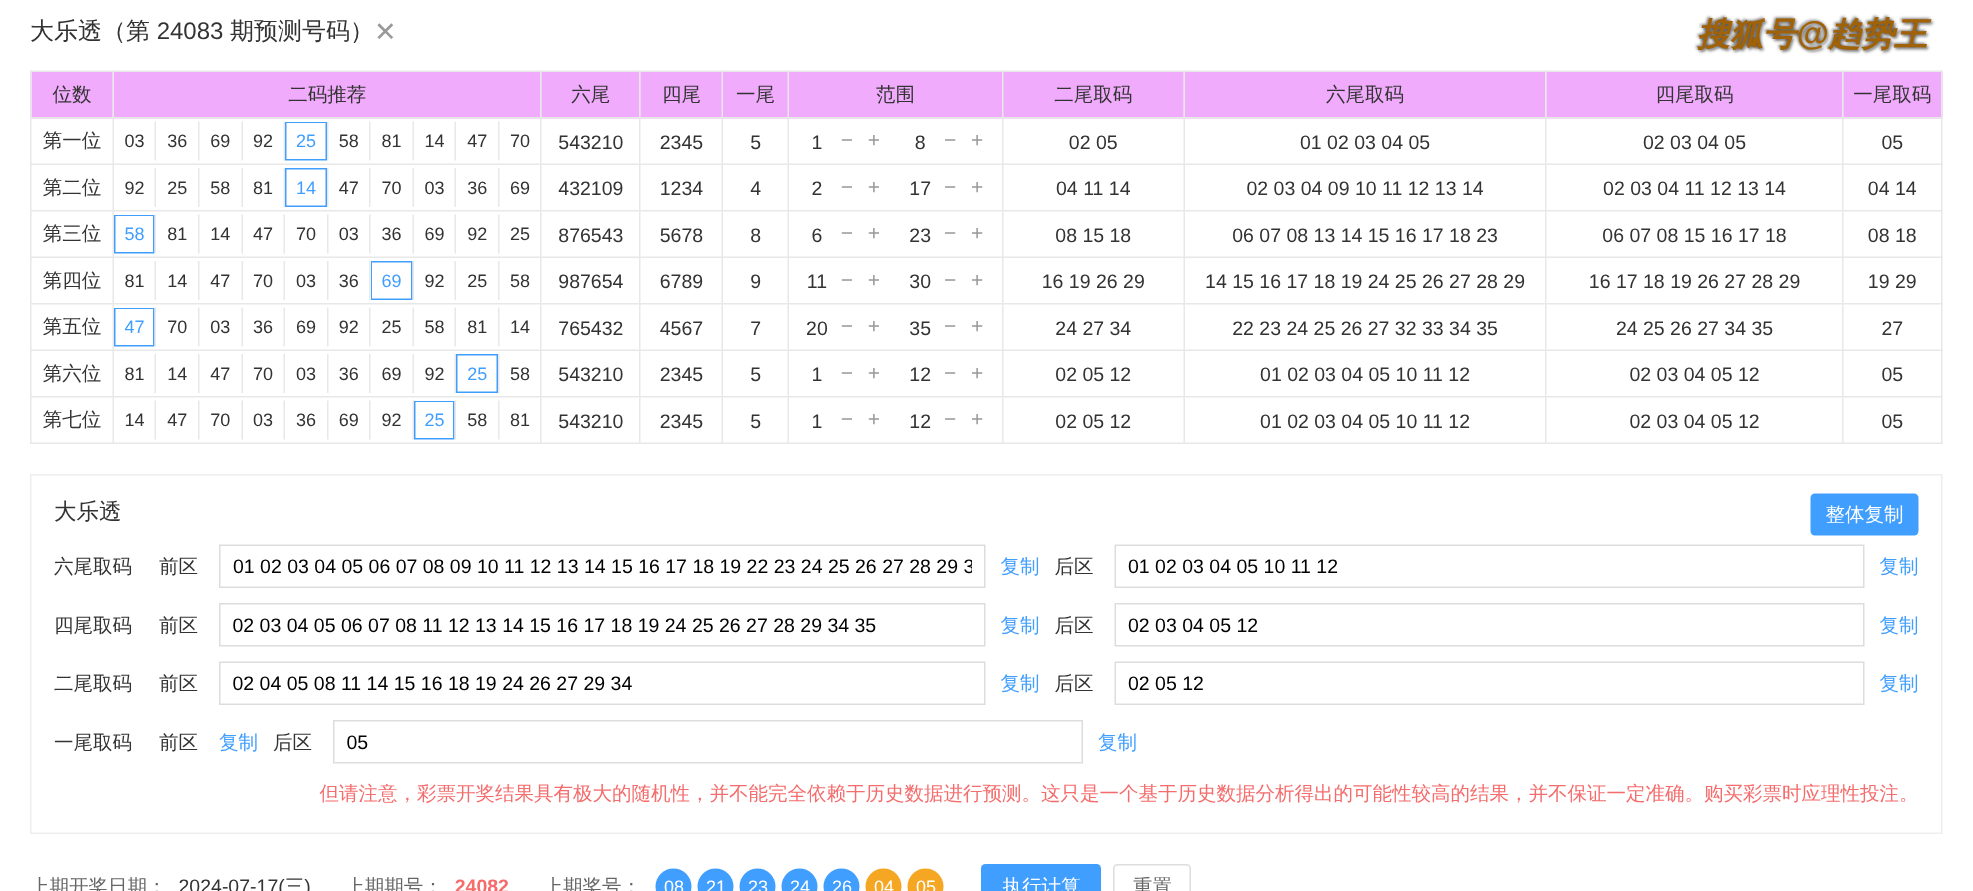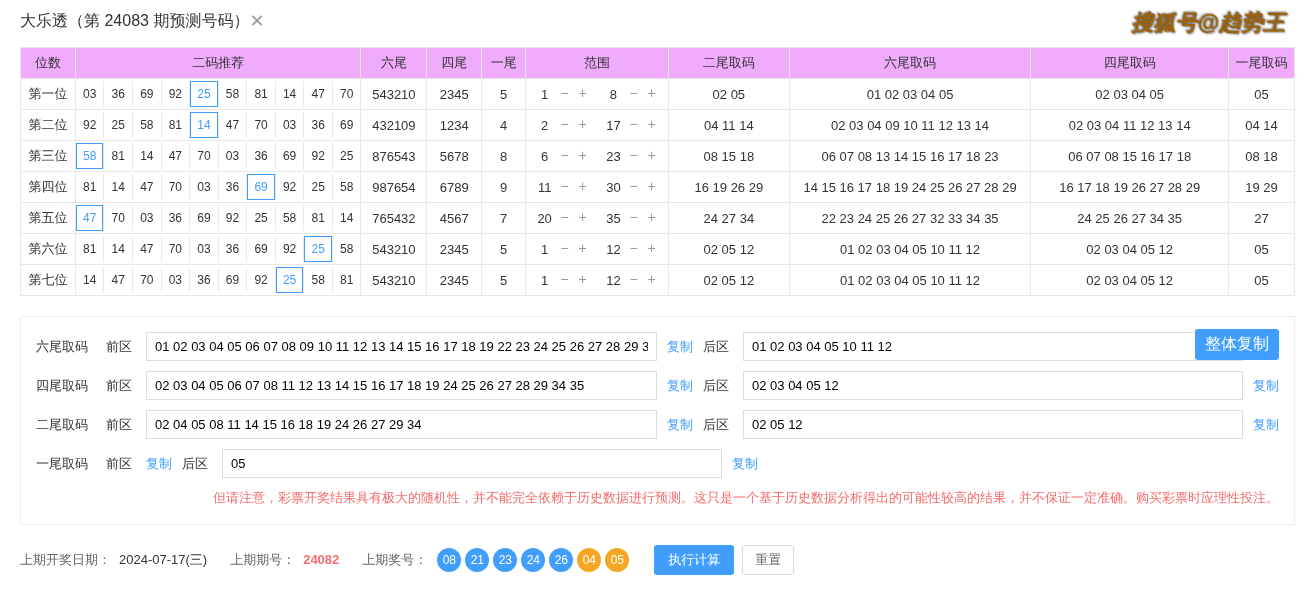--- a/index.html
+++ b/index.html
@@ -14,21 +14,21 @@
 .codes-cell { padding: 0 !important; border-radius: 12px; }
 .codes-row { display: flex; }
 .code-box { flex: 1; border-right: 1px solid #e8e8e8; padding: 6px 0; font-size: 12px; }
 .code-box:last-child { border-right: none; }
 .code-hl { box-shadow: inset 0 0 0 1px #409eff; color: #409eff; }
 .stepper { display: inline-flex; align-items: center; justify-content: center; gap: 0; }
 .stepper .val { display: inline-block; min-width: 22px; text-align: center; }
 .stepper .btn { width: 18px; height: 18px; line-height: 16px; font-size: 14px; color: #999; cursor: pointer; user-select: none; }
 .section { margin-top: 20px; border: 1px solid #eee; padding: 15px; position: relative; }
 .section-title { font-size: 15px; margin-bottom: 12px; }
-.copy-all-btn { position: absolute; top: 12px; right: 15px; background: #409eff; color: #fff; border: none; padding: 5px 10px; border-radius: 3px; font-size: 16px; cursor: pointer; }
+.copy-all-btn { position: absolute; top: 12px; right: 15px; background: #409eff; color: #fff; border: none; padding: 5px 10px; border-radius: 3px; font-size: 13px; cursor: pointer; }
 .pick-row { display: flex; align-items: center; margin-bottom: 10px; gap: 10px; }
 .pick-label { width: 60px; color: #333; }
 .pick-zone { color: #333; width: 30px; }
 .pick-input { flex: 1; border: 1px solid #ddd; padding: 6px 8px; font-size: 13px; background: #fff; }
 .pick-input.short { flex: 0 0 500px; }
 .copy-link { color: #409eff; cursor: pointer; font-size: 13px; }
 .disclaimer { color: #f56c6c; font-size: 13px; margin-top: 10px; line-height: 1.6; text-align: right; }
 .footer { margin-top: 20px; display: flex; align-items: center; gap: 8px; font-size: 13px; }
 .footer .label { color: #666; }
 .footer .period { color: #f56c6c; font-weight: bold; }
@@ -314,20 +314,21 @@
           </span></td>
         <td>02 05 12</td>
         <td>01 02 03 04 05 10 11 12</td>
         <td>02 03 04 05 12</td>
         <td>05</td>
       </tr>
     </tbody>
 </table>
 
 <div class="section">
+  <div class="section-title">大乐透</div>
   <button class="copy-all-btn">整体复制</button>
   <div id="pick-rows">
       <div class="pick-row">
         <span class="pick-label">六尾取码</span>
         <span class="pick-zone">前区</span>
         <input class="pick-input" value="01 02 03 04 05 06 07 08 09 10 11 12 13 14 15 16 17 18 19 22 23 24 25 26 27 28 29 32 33 34 35" style="">
         <span class="copy-link">复制</span>
         <span class="pick-zone">后区</span>
         <input class="pick-input short" value="01 02 03 04 05 10 11 12" style="">
         <span class="copy-link">复制</span>

